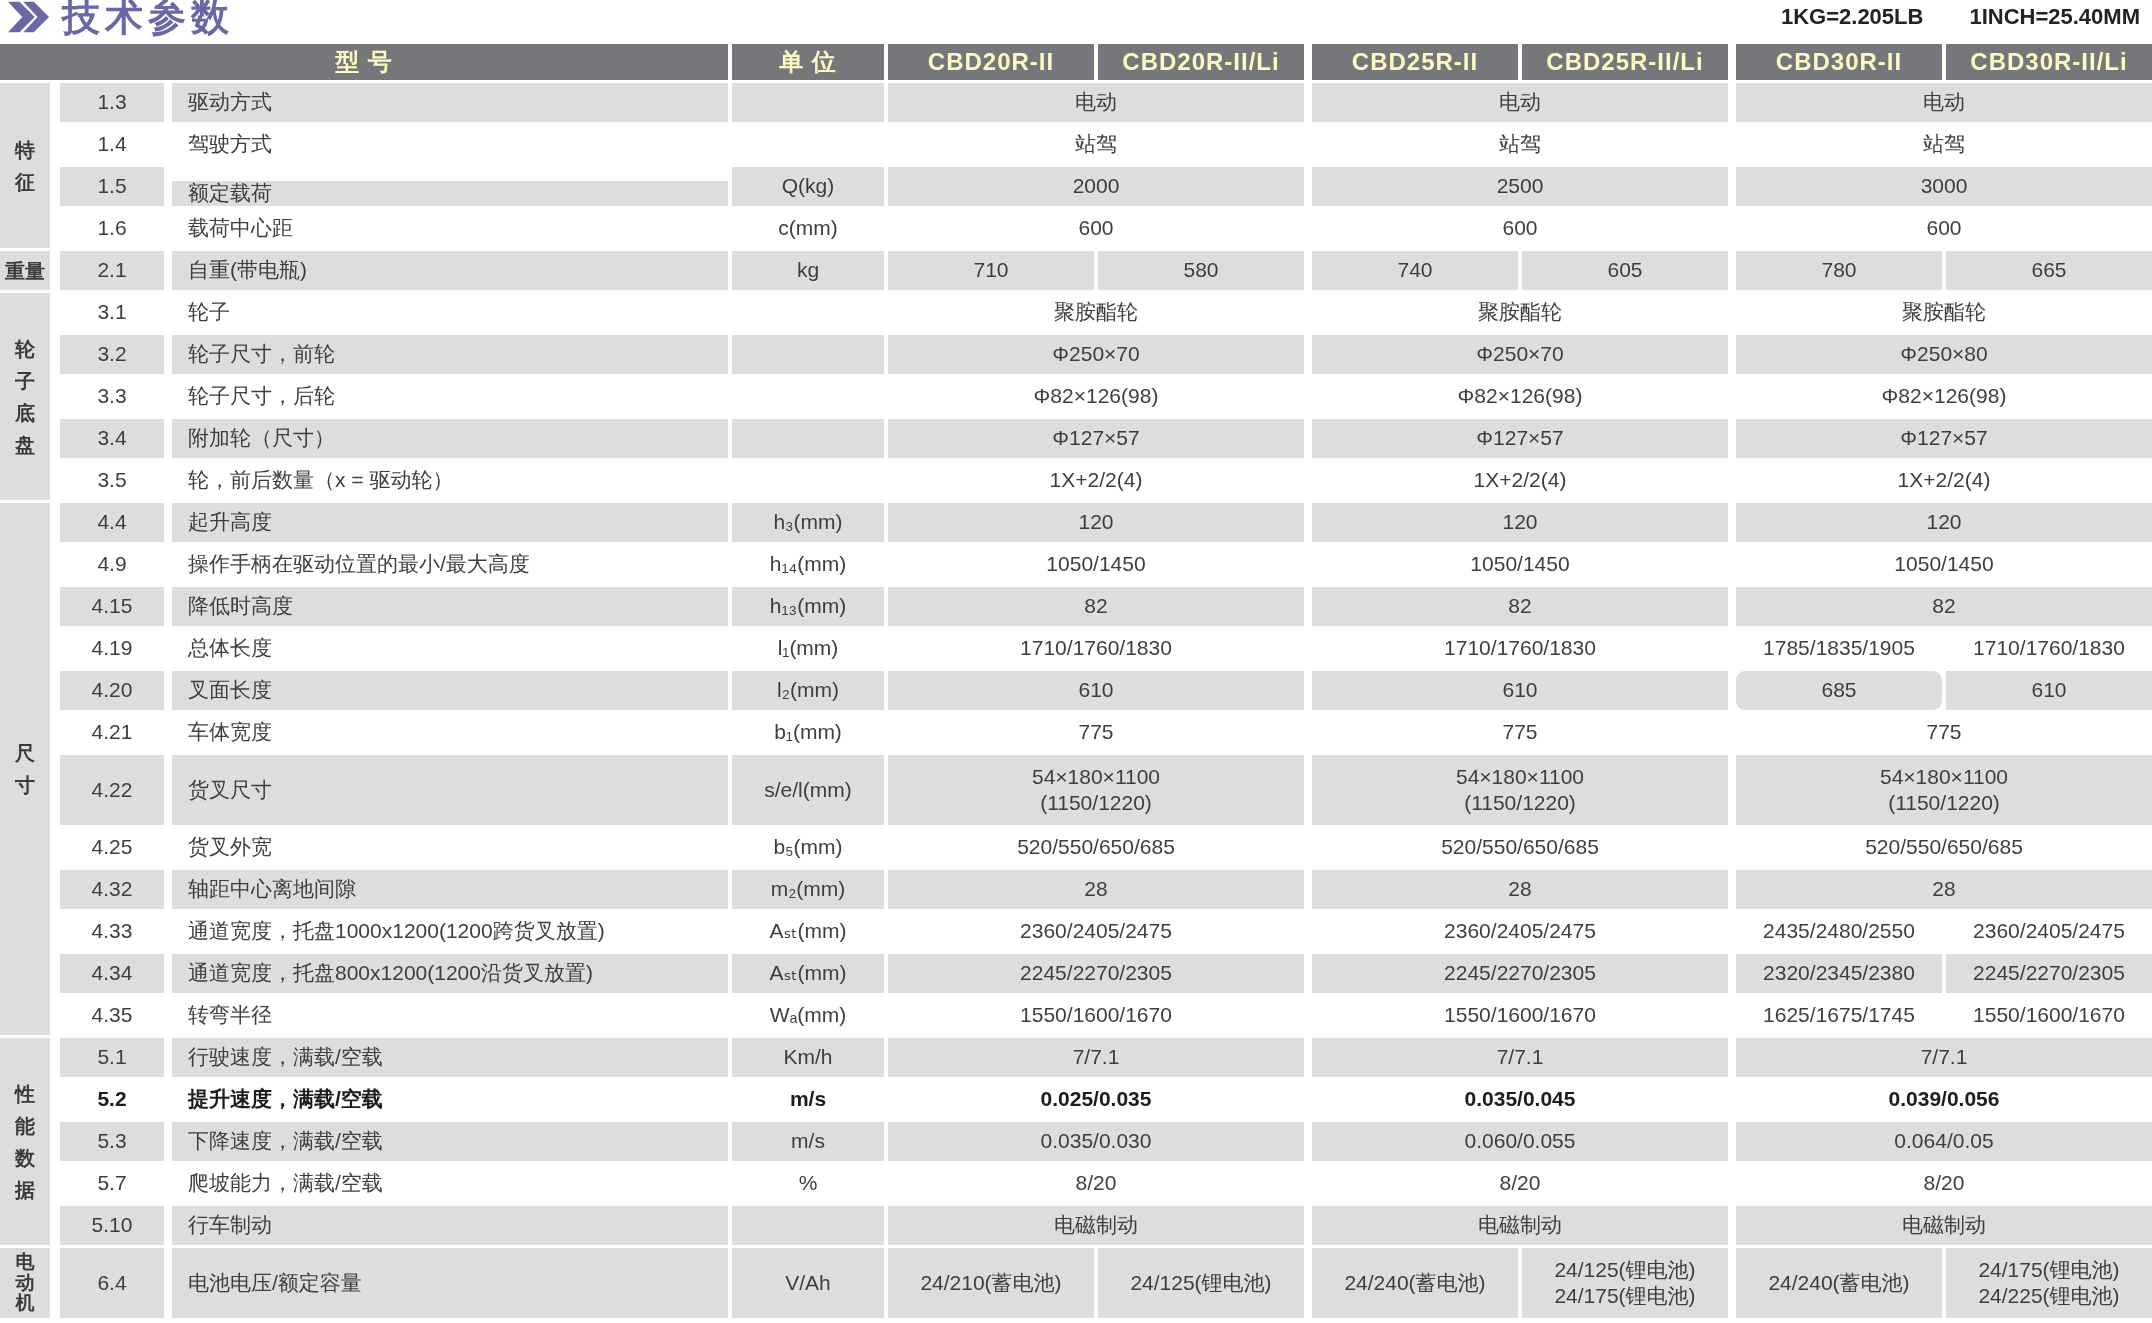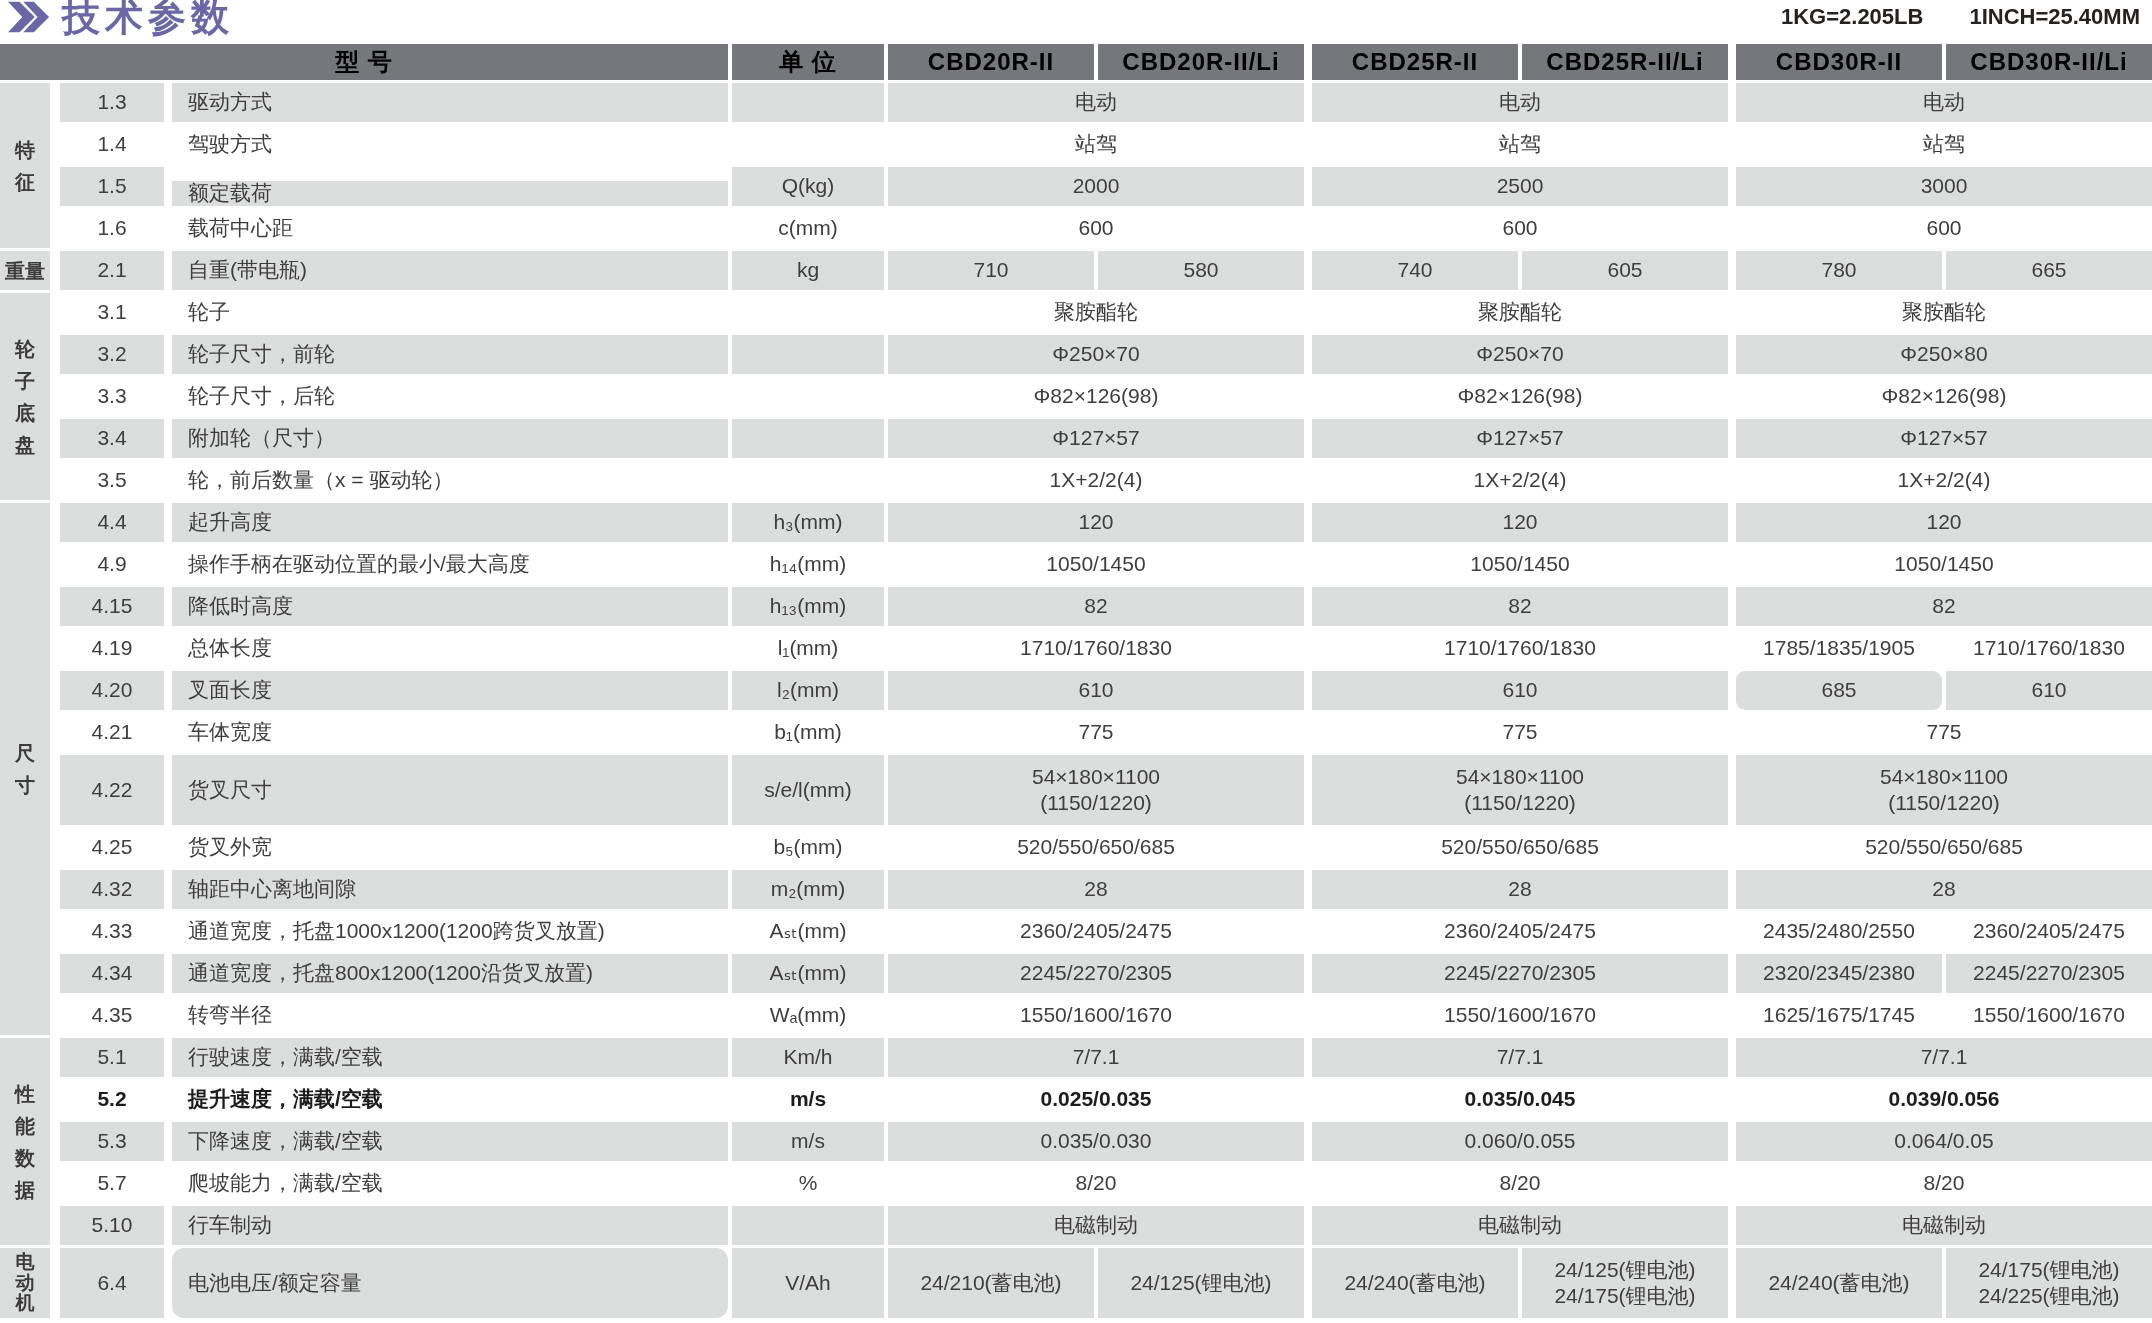--- a/index.html
+++ b/index.html
@@ -10,21 +10,21 @@
     padding: 2px 10px 12px 8px; }
   .title-wrap { display: flex; align-items: center; gap: 12px; }
   .title-text { font-size: 38px; font-weight: bold; color: #6b66a6; letter-spacing: 5px; }
   .conversions { display: flex; gap: 46px; font-size: 22px; font-weight: bold; color: #262220;
     padding-right: 2px; }
 
   .spec-grid { display: grid; width: 2152px;
     grid-template-columns: 50px 10px 104px 8px 556px 4px 152px 4px 206px 4px 206px 8px 206px 4px 206px 8px 206px 4px 206px;
     row-gap: 3px; }
 
-  .hcell { grid-row: 1; background: #76777a; color: #000000; font-weight: bold; font-size: 24px;
+  .hcell { grid-row: 1; background: #76777a; color: #fef9c3; font-weight: bold; font-size: 24px;
     display: flex; align-items: center; justify-content: center; letter-spacing: 1px; }
   .h-model { grid-column: 1 / 6; }
   .h-unit  { grid-column: 7; }
   .m1 { grid-column: 9; }  .m2 { grid-column: 11; }
   .m3 { grid-column: 13; } .m4 { grid-column: 15; }
   .m5 { grid-column: 17; } .m6 { grid-column: 19; }
 
   .cell { background: #ffffff; display: flex; align-items: center; justify-content: center;
     font-size: 21px; text-align: center; white-space: pre-line; line-height: 1.25; }
   .cell.shade { background: #dcdddd; }
@@ -229,21 +229,21 @@
     <div class="cell val" style="grid-area: 27 / 9 / auto / span 3;">8/20</div>
     <div class="cell val" style="grid-area: 27 / 13 / auto / span 3;">8/20</div>
     <div class="cell val" style="grid-area: 27 / 17 / auto / span 3;">8/20</div>
     <div class="cell num shade" style="grid-area: 28 / 3;">5.10</div>
     <div class="cell label shade" style="grid-area: 28 / 5;">行车制动</div>
     <div class="cell unit shade" style="grid-area: 28 / 7;"></div>
     <div class="cell val shade" style="grid-area: 28 / 9 / auto / span 3;">电磁制动</div>
     <div class="cell val shade" style="grid-area: 28 / 13 / auto / span 3;">电磁制动</div>
     <div class="cell val shade" style="grid-area: 28 / 17 / auto / span 3;">电磁制动</div>
     <div class="cell num shade" style="grid-area: 29 / 3;">6.4</div>
-    <div class="cell label shade" style="grid-area: 29 / 5; border-radius: 12px;">电池电压/额定容量</div>
+    <div class="cell label shade" style="grid-area: 29 / 5;">电池电压/额定容量</div>
     <div class="cell unit shade" style="grid-area: 29 / 7;">V/Ah</div>
     <div class="cell val shade" style="grid-area: 29 / 9;">24/210(蓄电池)</div>
     <div class="cell val shade" style="grid-area: 29 / 11;">24/125(锂电池)</div>
     <div class="cell val shade" style="grid-area: 29 / 13;">24/240(蓄电池)</div>
     <div class="cell val shade" style="grid-area: 29 / 15;">24/125(锂电池)
 24/175(锂电池)</div>
     <div class="cell val shade" style="grid-area: 29 / 17;">24/240(蓄电池)</div>
     <div class="cell val shade" style="grid-area: 29 / 19;">24/175(锂电池)
 24/225(锂电池)</div>
     <div class="cat" style="grid-row: 2 / span 4;">特

